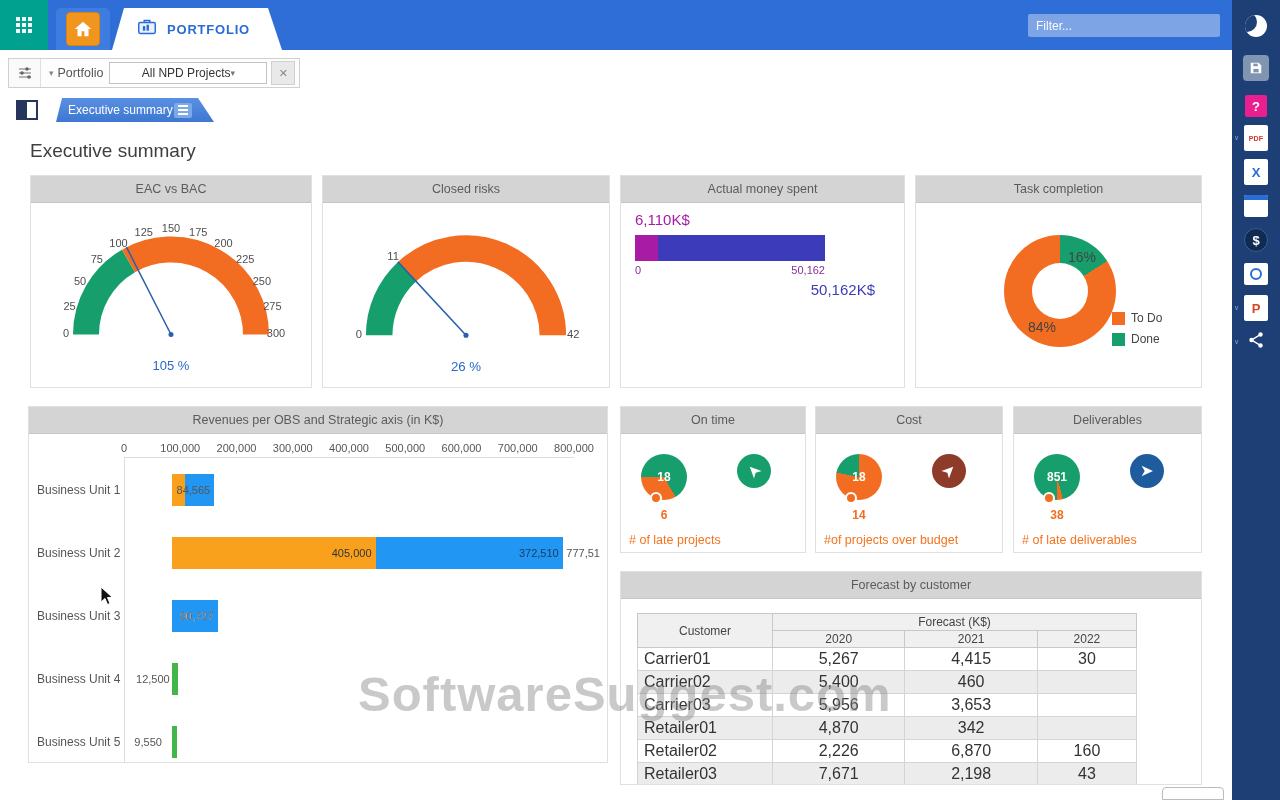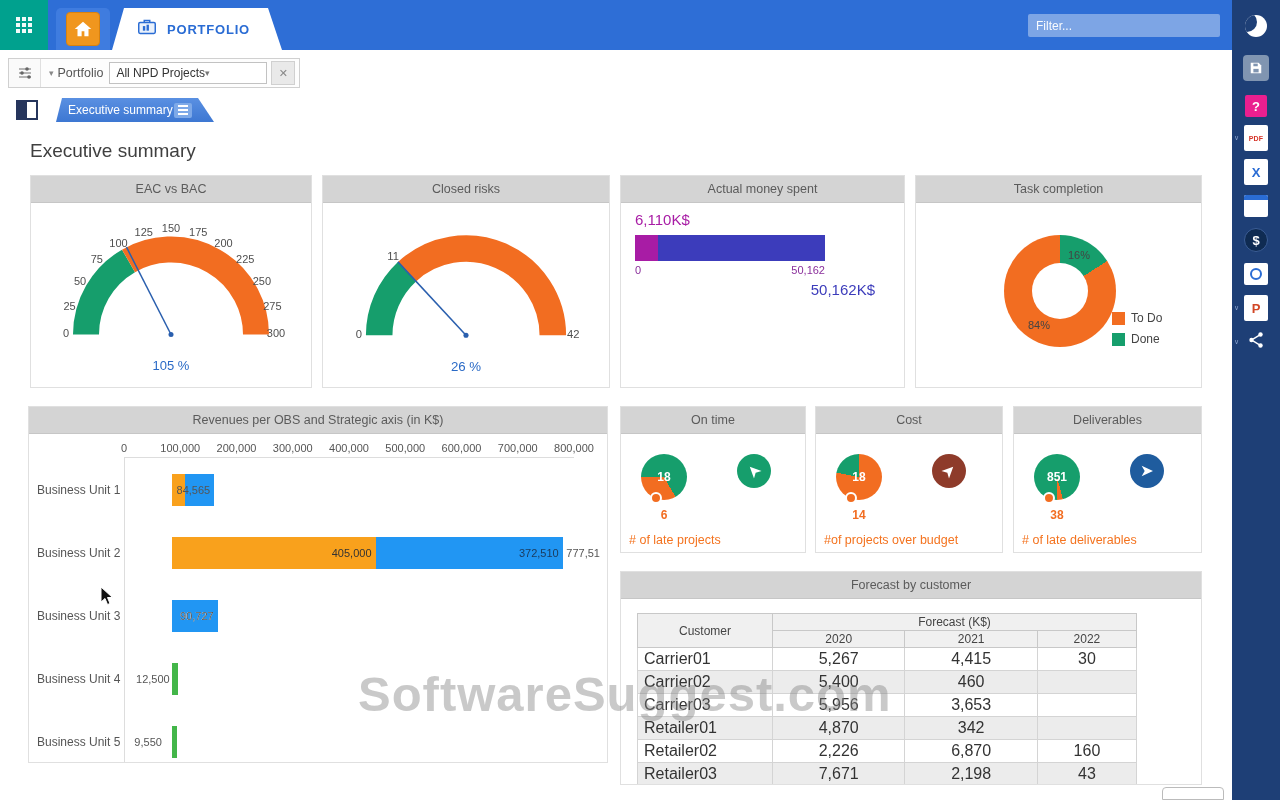--- a/index.html
+++ b/index.html
@@ -35,21 +35,21 @@
   .ic-cal::before { content:""; position:absolute; left:0; top:0; right:0; height:5px; background:#2a6cd4; border-radius:2px 2px 0 0; }
   .ic-dollar { width:24px; height:24px; border-radius:50%; background:#0f2b52; border:1px solid #3b5d96; color:#fff; font-size:13px; font-weight:bold; display:flex; align-items:center; justify-content:center; }
   .ic-clock { width:24px; height:22px; border-radius:2px; background:#fff; display:flex; align-items:center; justify-content:center; }
   .ic-clock i { width:12px; height:12px; border:2px solid #2a6cd4; border-radius:50%; display:block; }
 
   
   .toolbar { position:absolute; left:8px; top:58px; height:30px; display:flex; align-items:center; border:1px solid #d0d0d0; background:#fdfdfd; z-index:3; }
   .sliders-btn { width:32px; height:28px; display:flex; align-items:center; justify-content:center; border-right:1px solid #e0e0e0; cursor:pointer; background:#fafafa; }
   .pf-caret { color:#888; font-size:9px; padding:0 4px 0 8px; }
   .pf-label { color:#555; font-size:12.5px; padding-right:6px; }
-  .pf-select { width:158px; height:22px; border:1px solid #c2c2c2; background:#fff; display:flex; align-items:center; justify-content:flex-start; padding:0 6px; font-size:12px; color:#333; cursor:pointer; }
+  .pf-select { width:158px; height:22px; border:1px solid #c2c2c2; background:#fff; display:flex; align-items:center; justify-content:center; padding:0 6px; font-size:12px; color:#333; cursor:pointer; }
   .pf-select .car { color:#777; font-size:9px; }
   .pf-clear { width:24px; height:24px; margin:0 4px; background:#e9e9e9; border:1px solid #d0d0d0; color:#888; font-size:11px; display:flex; align-items:center; justify-content:center; cursor:pointer; }
 
   
   .panel-toggle { position:absolute; left:16px; top:100px; width:22px; height:20px; border:2px solid #26355c; background:linear-gradient(90deg,#26355c 0 50%, #fff 50%); cursor:pointer; z-index:3; }
   .view-tab { position:absolute; left:56px; top:98px; width:158px; height:24px; background:linear-gradient(#5a90e2,#3d77d2); clip-path:polygon(6px 0, calc(100% - 16px) 0, 100% 100%, 0 100%); display:flex; align-items:center; justify-content:space-between; padding:0 22px 0 12px; cursor:pointer; z-index:3; }
   .view-tab-label { color:#fff; font-size:12px; }
   .burger-chip { width:18px; height:15px; background:#7ea9e8; border-radius:2px; display:flex; align-items:center; justify-content:center; }
   .burger { width:10px; height:2px; background:#fff; position:relative; }
   .burger::before, .burger::after { content:""; position:absolute; left:0; width:10px; height:2px; background:#fff; }
@@ -67,21 +67,21 @@
   .money-spent { color:#a81ca5; font-size:15px; }
   .money-track { width:190px; height:26px; margin-top:7px; position:relative; background:#3c3cbb; }
   .money-fill { position:absolute; left:0; top:0; bottom:0; background:#a81ca5; }
   .money-scale { width:190px; display:flex; justify-content:space-between; font-size:11px; color:#8a2f9b; margin-top:3px; }
   .money-total { width:240px; text-align:right; color:#3c3cbb; font-size:15px; margin-top:5px; }
 
   
   .donut-body { position:relative; height:185px; }
   .donut { position:absolute; left:88px; top:32px; width:112px; height:112px; border-radius:50%; }
   .donut::after { content:""; position:absolute; inset:28px; background:#fff; border-radius:50%; }
-  .donut-lab { position:absolute; font-size:11px; color:#444; z-index:2; }
+  .donut-lab { position:absolute; font-size:14px; color:#444; z-index:2; }
   .legend { position:absolute; left:196px; top:108px; display:flex; flex-direction:column; gap:7px; }
   .leg-item { display:flex; align-items:center; gap:6px; font-size:12px; color:#444; }
   .leg-sq { width:13px; height:13px; display:inline-block; }
 
   
   .rev-body { padding:6px 8px 0 8px; }
   .rev-axis { position:relative; margin-left:87px; width:450px; height:18px; border-bottom:1px solid #ddd; }
   .rev-tick { position:absolute; top:2px; transform:translateX(-50%); font-size:11px; color:#555; white-space:nowrap; }
   .rev-rows { position:relative; }
   .rev-rows::before { content:""; position:absolute; left:87px; top:0; bottom:0; border-left:1px solid #ddd; }

